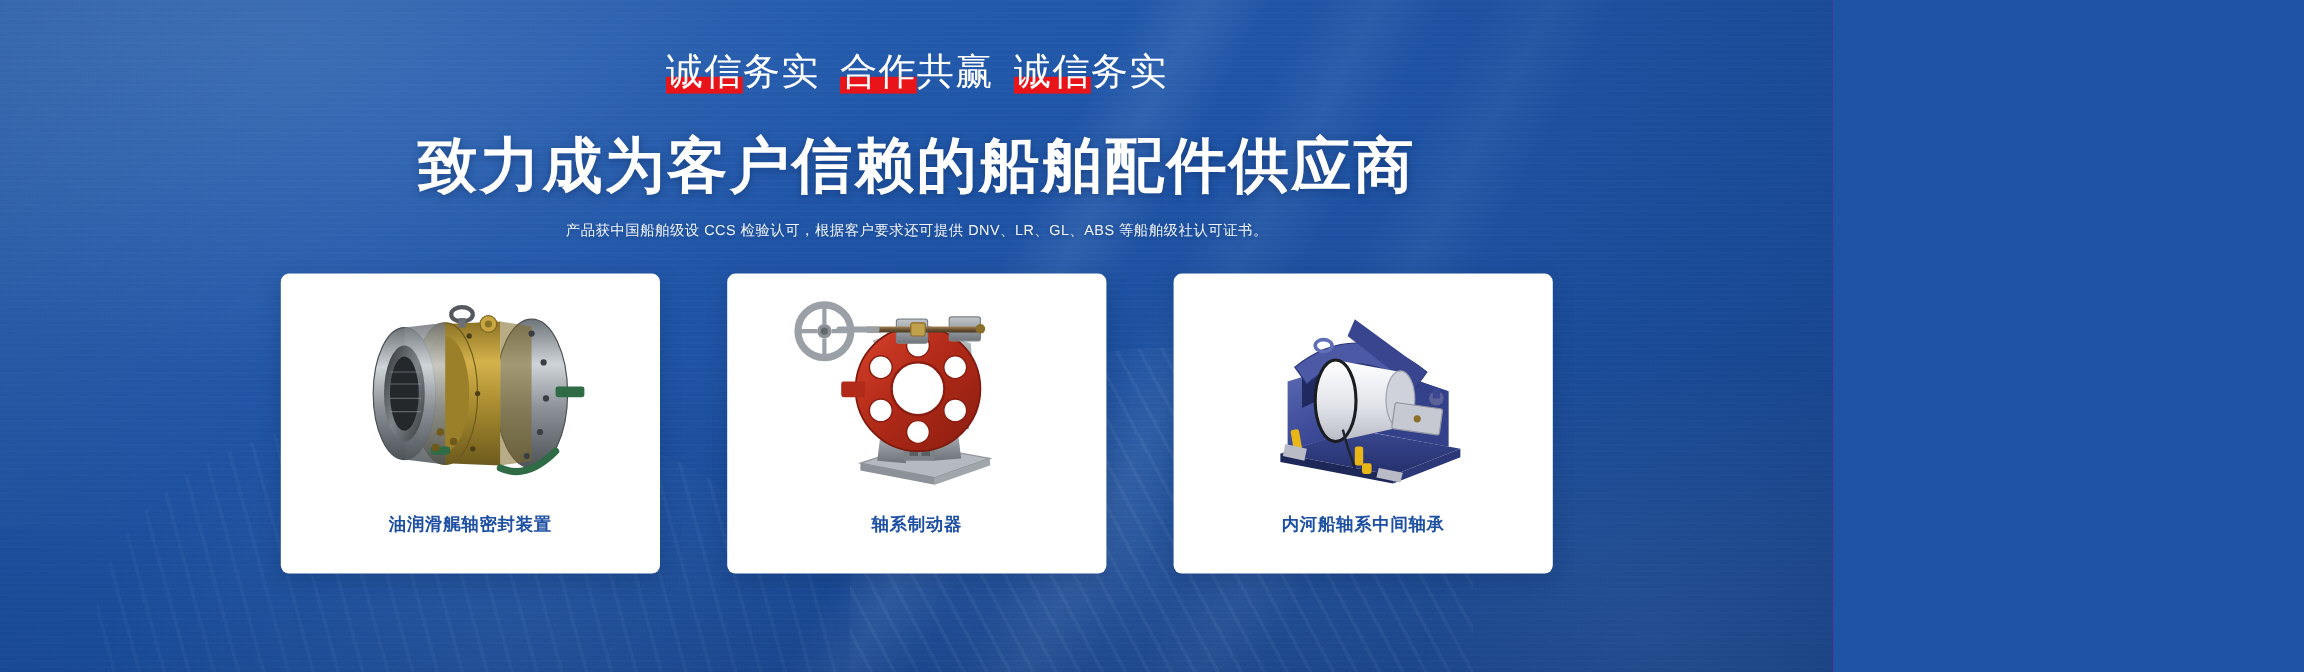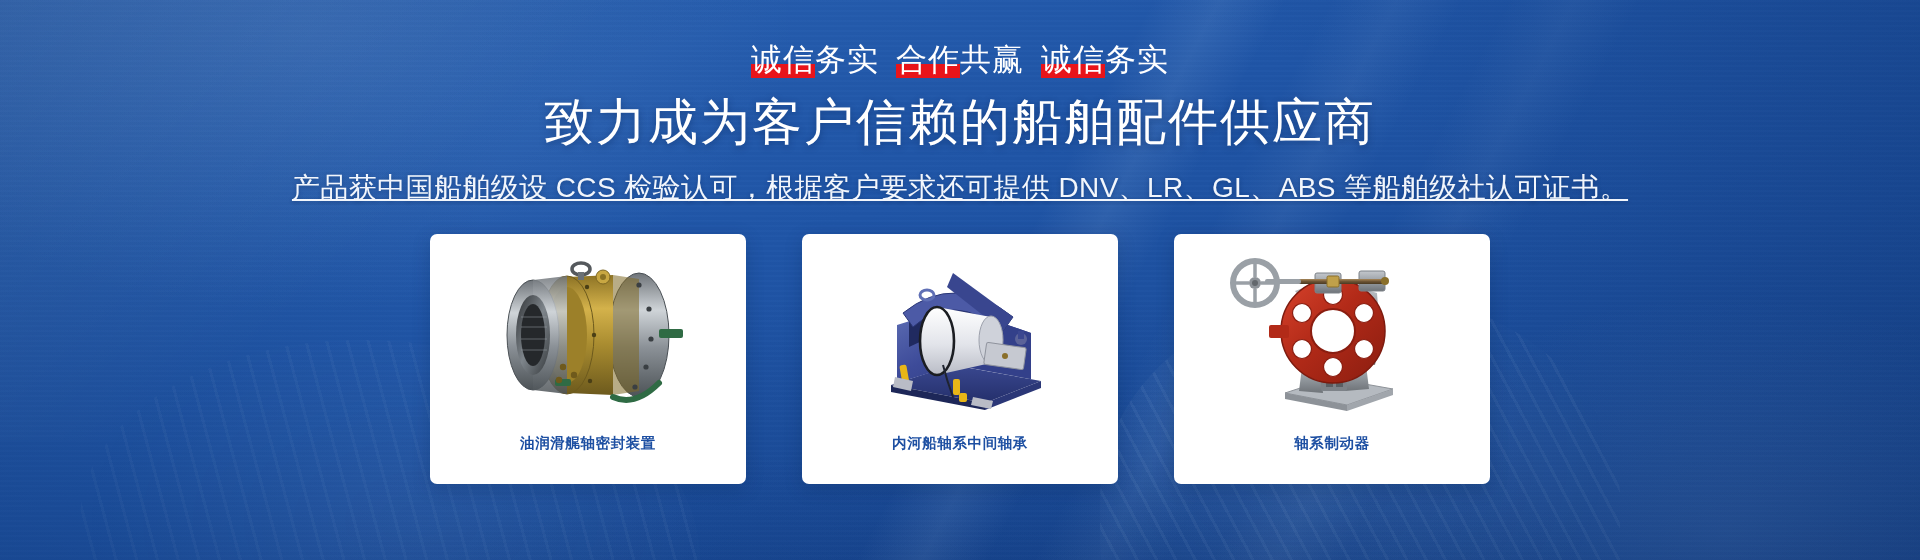--- a/index.html
+++ b/index.html
@@ -6,21 +6,21 @@
   * { margin:0; padding:0; box-sizing:border-box; }
   html, body { width:1920px; height:560px; overflow:hidden; }
   body {
     font-family:"Liberation Sans","DejaVu Sans",sans-serif;
     background:#1f54a5;
   }
 
   
   .banner {
     position:relative;
-    width:1920px; height:560px;
+    width:1528px; height:560px;
     overflow:hidden;
     background:#a21caf;
   }
 
   
   .bg-photo {
     position:absolute; inset:0;
     background:
       
       linear-gradient(118deg, rgba(255,255,255,0) 52%, rgba(190,215,245,0.10) 55%, rgba(255,255,255,0) 58%),
@@ -90,40 +90,39 @@
     left:0; bottom:-3px;
     height:14px;
     width:calc(2em + 2px);
     background:#e8141a;
     z-index:0;
   }
   .tag-group .txt { position:relative; z-index:1; }
 
   
   .headline {
-    margin-top:19px;
+    margin-top:35px;
     font-size:50px;
-    font-weight:normal;
+    font-weight:bold;
     color:#ffffff;
     letter-spacing:2px;
     line-height:1.12;
     white-space:nowrap;
     text-shadow:0 2px 7px rgba(6,32,78,0.42);
   }
 
   
   .subtitle {
     margin-top:18px;
-    font-size:28px;
+    font-size:12px;
     color:#f2f6fc;
     letter-spacing:0.4px;
     line-height:1.4;
     white-space:nowrap;
     text-shadow:0 1px 4px rgba(6,32,78,0.35);
-    text-decoration:underline;
   }
 
   
   .cards {
     margin-top:27px;
     display:flex;
     gap:56px;
   }
   .card {
     width:316px; height:250px;
@@ -253,80 +252,20 @@
             <circle cx="96" cy="133" r="3.2" fill="#6f5a1c"></circle>
           </svg>
         </div>
         <div class="card-label">油润滑艉轴密封装置</div>
       </div>
 
       <div class="card">
         <div class="card-figure">
           <svg width="250" height="175" viewBox="0 0 250 175" role="img">
             <defs>
-              <linearGradient id="blueBody" x1="0" y1="0" x2="1" y2="1">
-                <stop offset="0" stop-color="#5f6fb5"></stop>
-                  <stop offset=".45" stop-color="#3d4b99"></stop>
-                <stop offset="1" stop-color="#2b3777"></stop>
-              </linearGradient>
-              <linearGradient id="blueDark" x1="0" y1="0" x2="0" y2="1">
-                <stop offset="0" stop-color="#3a4890"></stop>
-                  <stop offset="1" stop-color="#242f6b"></stop>
-              </linearGradient>
-              <linearGradient id="whiteShell" x1="0" y1="0" x2="0" y2="1">
-                <stop offset="0" stop-color="#ffffff"></stop>
-                  <stop offset=".55" stop-color="#e2e4ea"></stop>
-                <stop offset="1" stop-color="#b9bcc6"></stop>
-              </linearGradient>
-            </defs>
-
-            <path d="M56 138 L150 156 L206 134 L118 118 Z" fill="url(#blueDark)"></path>
-            <path d="M56 138 L150 156 L150 163 L56 145 Z" fill="#1d2758"></path>
-            <path d="M150 156 L206 134 L206 141 L150 163 Z" fill="#2b3777"></path>
-
-            <path d="M62 78 L120 60 L196 86 L196 132 L120 118 L62 136 Z" fill="url(#blueBody)"></path>
-
-            <path d="M120 60 L196 86 L196 132 L120 118 Z" fill="#33408a"></path>
-
-            <path d="M74 74 Q118 42 162 78 L162 104 Q118 76 74 100 Z" fill="#202a60"></path>
-
-            <path d="M68 66 Q120 24 178 70 L168 84 Q118 44 78 80 Z" fill="#4c5aa6" stroke="#2b3777" stroke-width="1"></path>
-            <path d="M118 26 L178 70 L168 84 L112 40 Z" fill="#39468f"></path>
-
-            <ellipse cx="102" cy="94" rx="17" ry="34" fill="url(#whiteShell)" stroke="#9da1ac" stroke-width="1"></ellipse>
-            <path d="M102 60 L156 70 L156 116 L102 128 Z" fill="url(#whiteShell)"></path>
-            <ellipse cx="156" cy="93" rx="12" ry="24" fill="#cfd2da" stroke="#9da1ac" stroke-width="1"></ellipse>
-
-            <ellipse cx="102" cy="94" rx="17" ry="34" fill="none" stroke="#1b1d22" stroke-width="2.6"></ellipse>
-
-            <rect x="150" y="98" width="40" height="22" rx="2" fill="#c6c9d1" stroke="#8f939d" stroke-width="1" transform="rotate(8 170 109)"></rect>
-            <circle cx="170" cy="109" r="3" fill="#8a6f2a"></circle>
-
-            <circle cx="186" cy="92" r="6" fill="#5b6399"></circle>
-            <rect x="183" y="84" width="6" height="8" fill="#3b4790"></rect>
-
-            <ellipse cx="92" cy="48" rx="7" ry="5" fill="none" stroke="#5f6fb5" stroke-width="3"></ellipse>
-
-            <rect x="66" y="118" width="7" height="20" rx="2" fill="#e8b617" transform="rotate(-10 69 128)"></rect>
-            <rect x="118" y="132" width="7" height="16" rx="2" fill="#e8b617"></rect>
-            <rect x="124" y="146" width="8" height="9" rx="2" fill="#e8b617"></rect>
-
-            <path d="M60 130 L78 134 L76 144 L58 140 Z" fill="#b9bcc6"></path>
-            <path d="M138 150 L158 154 L156 162 L136 158 Z" fill="#b9bcc6"></path>
-
-            <path d="M108 118 Q112 134 118 150" stroke="#1f2430" stroke-width="2" fill="none"></path>
-          </svg>
-        </div>
-        <div class="card-label">内河船轴系中间轴承</div>
-      </div>
-
-      <div class="card">
-        <div class="card-figure">
-          <svg width="250" height="175" viewBox="0 0 250 175" role="img">
-            <defs>
               <linearGradient id="redDisc" x1="0" y1="0" x2="1" y2="1">
                 <stop offset="0" stop-color="#d8432c"></stop>
                   <stop offset=".45" stop-color="#b22a18"></stop>
                 <stop offset="1" stop-color="#8a1d10"></stop>
               </linearGradient>
               <linearGradient id="greyCast" x1="0" y1="0" x2="0" y2="1">
                 <stop offset="0" stop-color="#c3c7cc"></stop>
                   <stop offset=".5" stop-color="#9aa0a6"></stop>
                 <stop offset="1" stop-color="#6f7479"></stop>
               </linearGradient>
@@ -380,15 +319,75 @@
             <circle cx="48" cy="36" r="22" fill="none" stroke="#9aa0a6" stroke-width="6"></circle>
             <circle cx="48" cy="36" r="6" fill="#8d9298"></circle>
             <path d="M48 30 L48 16 M48 42 L48 56 M42 36 L28 36 M54 36 L68 36" stroke="#9aa0a6" stroke-width="3.5"></path>
 
             <circle cx="48" cy="36" r="3" fill="#62676c"></circle>
           </svg>
         </div>
         <div class="card-label">轴系制动器</div>
       </div>
 
+      <div class="card">
+        <div class="card-figure">
+          <svg width="250" height="175" viewBox="0 0 250 175" role="img">
+            <defs>
+              <linearGradient id="blueBody" x1="0" y1="0" x2="1" y2="1">
+                <stop offset="0" stop-color="#5f6fb5"></stop>
+                  <stop offset=".45" stop-color="#3d4b99"></stop>
+                <stop offset="1" stop-color="#2b3777"></stop>
+              </linearGradient>
+              <linearGradient id="blueDark" x1="0" y1="0" x2="0" y2="1">
+                <stop offset="0" stop-color="#3a4890"></stop>
+                  <stop offset="1" stop-color="#242f6b"></stop>
+              </linearGradient>
+              <linearGradient id="whiteShell" x1="0" y1="0" x2="0" y2="1">
+                <stop offset="0" stop-color="#ffffff"></stop>
+                  <stop offset=".55" stop-color="#e2e4ea"></stop>
+                <stop offset="1" stop-color="#b9bcc6"></stop>
+              </linearGradient>
+            </defs>
+
+            <path d="M56 138 L150 156 L206 134 L118 118 Z" fill="url(#blueDark)"></path>
+            <path d="M56 138 L150 156 L150 163 L56 145 Z" fill="#1d2758"></path>
+            <path d="M150 156 L206 134 L206 141 L150 163 Z" fill="#2b3777"></path>
+
+            <path d="M62 78 L120 60 L196 86 L196 132 L120 118 L62 136 Z" fill="url(#blueBody)"></path>
+
+            <path d="M120 60 L196 86 L196 132 L120 118 Z" fill="#33408a"></path>
+
+            <path d="M74 74 Q118 42 162 78 L162 104 Q118 76 74 100 Z" fill="#202a60"></path>
+
+            <path d="M68 66 Q120 24 178 70 L168 84 Q118 44 78 80 Z" fill="#4c5aa6" stroke="#2b3777" stroke-width="1"></path>
+            <path d="M118 26 L178 70 L168 84 L112 40 Z" fill="#39468f"></path>
+
+            <ellipse cx="102" cy="94" rx="17" ry="34" fill="url(#whiteShell)" stroke="#9da1ac" stroke-width="1"></ellipse>
+            <path d="M102 60 L156 70 L156 116 L102 128 Z" fill="url(#whiteShell)"></path>
+            <ellipse cx="156" cy="93" rx="12" ry="24" fill="#cfd2da" stroke="#9da1ac" stroke-width="1"></ellipse>
+
+            <ellipse cx="102" cy="94" rx="17" ry="34" fill="none" stroke="#1b1d22" stroke-width="2.6"></ellipse>
+
+            <rect x="150" y="98" width="40" height="22" rx="2" fill="#c6c9d1" stroke="#8f939d" stroke-width="1" transform="rotate(8 170 109)"></rect>
+            <circle cx="170" cy="109" r="3" fill="#8a6f2a"></circle>
+
+            <circle cx="186" cy="92" r="6" fill="#5b6399"></circle>
+            <rect x="183" y="84" width="6" height="8" fill="#3b4790"></rect>
+
+            <ellipse cx="92" cy="48" rx="7" ry="5" fill="none" stroke="#5f6fb5" stroke-width="3"></ellipse>
+
+            <rect x="66" y="118" width="7" height="20" rx="2" fill="#e8b617" transform="rotate(-10 69 128)"></rect>
+            <rect x="118" y="132" width="7" height="16" rx="2" fill="#e8b617"></rect>
+            <rect x="124" y="146" width="8" height="9" rx="2" fill="#e8b617"></rect>
+
+            <path d="M60 130 L78 134 L76 144 L58 140 Z" fill="#b9bcc6"></path>
+            <path d="M138 150 L158 154 L156 162 L136 158 Z" fill="#b9bcc6"></path>
+
+            <path d="M108 118 Q112 134 118 150" stroke="#1f2430" stroke-width="2" fill="none"></path>
+          </svg>
+        </div>
+        <div class="card-label">内河船轴系中间轴承</div>
+      </div>
+
     </div>
   </div>
 </div>
 
 </body></html>

